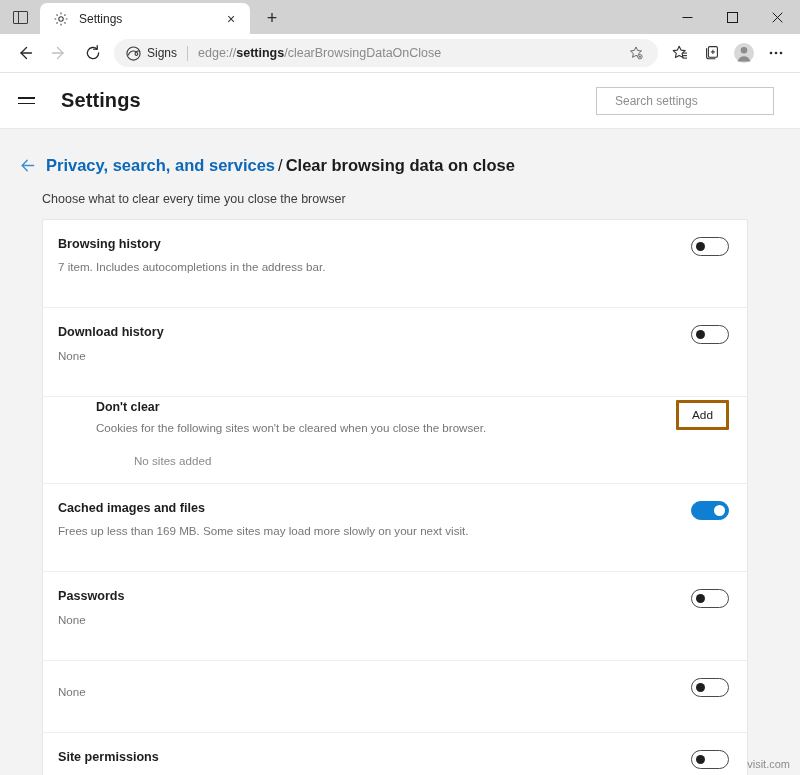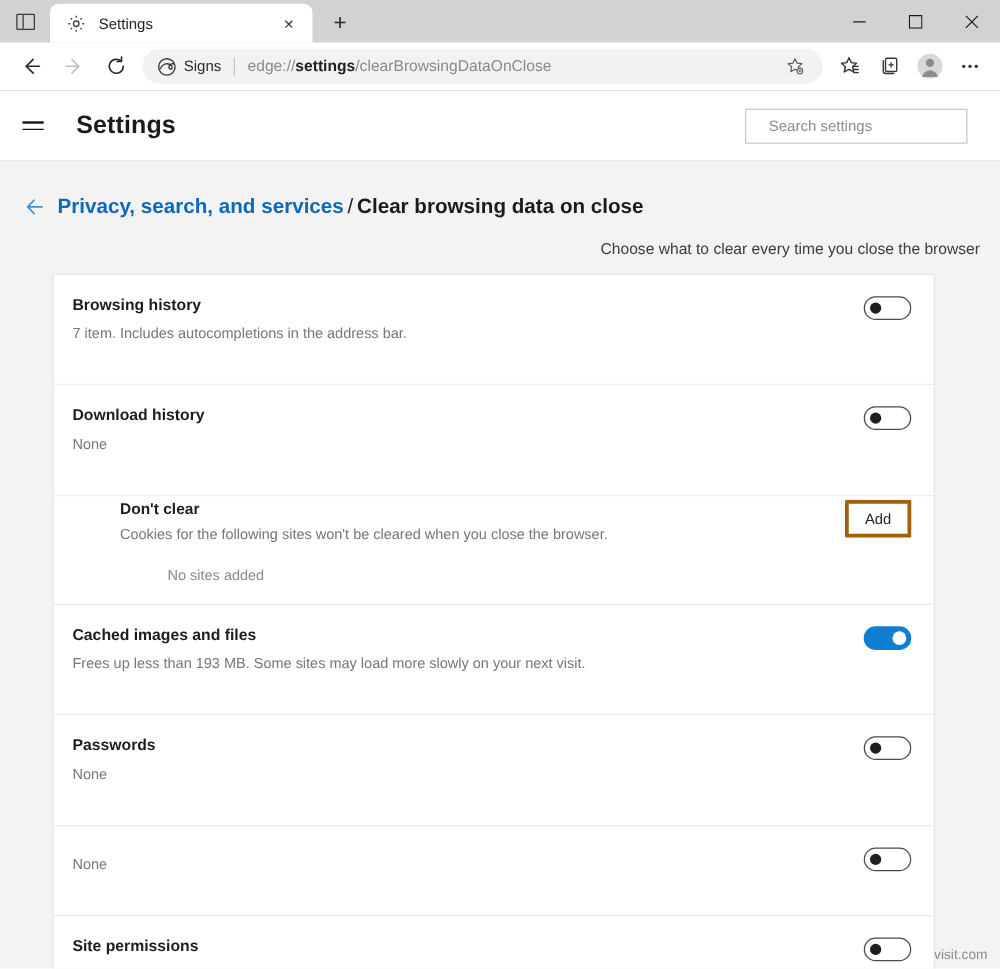--- a/index.html
+++ b/index.html
@@ -220,21 +220,20 @@
     margin-left: 6px;
     white-space: nowrap;
   }
   .crumb-link { color: #0c68b8; cursor: pointer; }
   .crumb-sep { color: #1b1b1b; font-weight: 400; padding: 0 3px; }
 
   .subtitle {
     font-size: 12.5px;
     color: #3c3c3c;
     margin: 14px 16px 0 42px;
-    text-align: right;
   }
 
   .cards {
     margin: 13px 52px 0 42px;
     background: #ffffff;
     border: 1px solid #e6e6e6;
     border-radius: 2px;
   }
   .row {
     display: flex;
@@ -508,21 +507,21 @@
           <div class="nested-desc">Cookies for the following sites won't be cleared when you close the browser.</div>
         </div>
         <button class="add-btn">Add</button>
       </div>
       <div class="nosites">No sites added</div>
     </div>
 
     <div class="row">
       <div class="row-text">
         <div class="row-title">Cached images and files</div>
-        <div class="row-desc">Frees up less than 193 MB. Some sites may load more slowly on your next visit.</div>
+        <div class="row-desc">Frees up less than 169 MB. Some sites may load more slowly on your next visit.</div>
       </div>
       <div class="toggle on">
         <span class="knob"></span>
       </div>
     </div>
 
     <div class="row">
       <div class="row-text">
         <div class="row-title">Passwords</div>
         <div class="row-desc">None</div>

